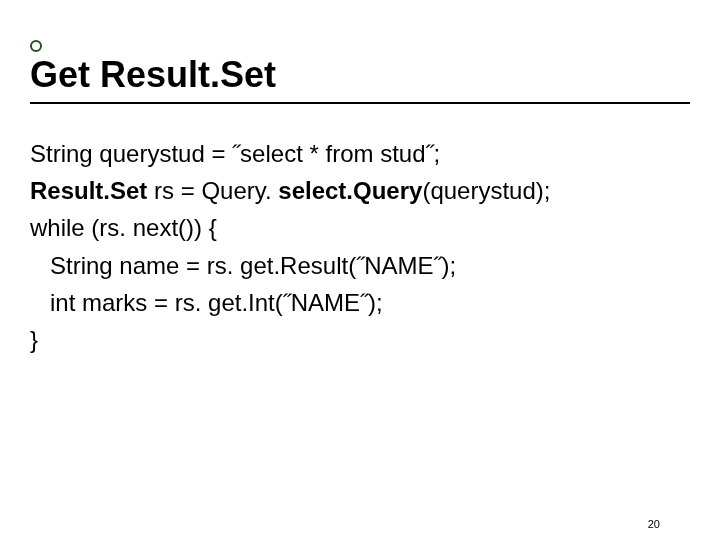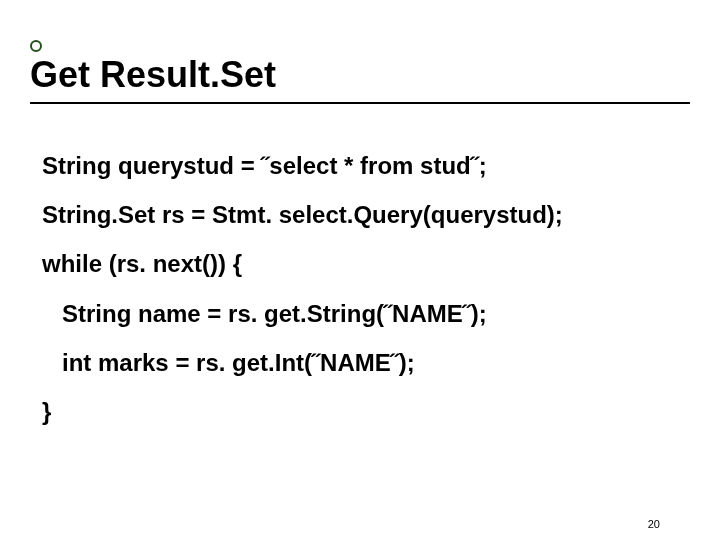--- a/index.html
+++ b/index.html
@@ -49,23 +49,22 @@
   .body {
     position: absolute;
     left: 30px;
     top: 135px;
     width: 660px;
     font-size: 24px;
     line-height: 1.55;
     color: #000000;
   }
   .body p {
-    margin: 12px;
+    margin: 0;
     white-space: pre;
-    font-weight: bold;
   }
   .page-number {
     position: absolute;
     right: 20px;
     bottom: 10px;
     font-size: 11px;
     color: #000000;
   }
 </style>
 </head>
@@ -73,22 +72,22 @@
 
 <div class="slide">
 
   <div class="title-bullet"></div>
 
   <div class="title">Get Result.Set</div>
   <div class="title-underline"></div>
 
   <div class="body">
     <p>String querystud = ˝select * from stud˝;</p>
-    <p><b>String.Set</b><span> rs = Stmt. </span><b>select.Query</b><span>(querystud);</span></p>
+    <p><b>Result.Set</b><span> rs = Query. </span><b>select.Query</b><span>(querystud);</span></p>
     <p>while (rs. next()) {</p>
-    <p>   String name = rs. get.String(˝NAME˝);</p>
+    <p>   String name = rs. get.Result(˝NAME˝);</p>
     <p>   int marks = rs. get.Int(˝NAME˝);</p>
     <p>}</p>
   </div>
 
   <div class="page-number">20</div>
 
 </div>
 
 </body></html>

